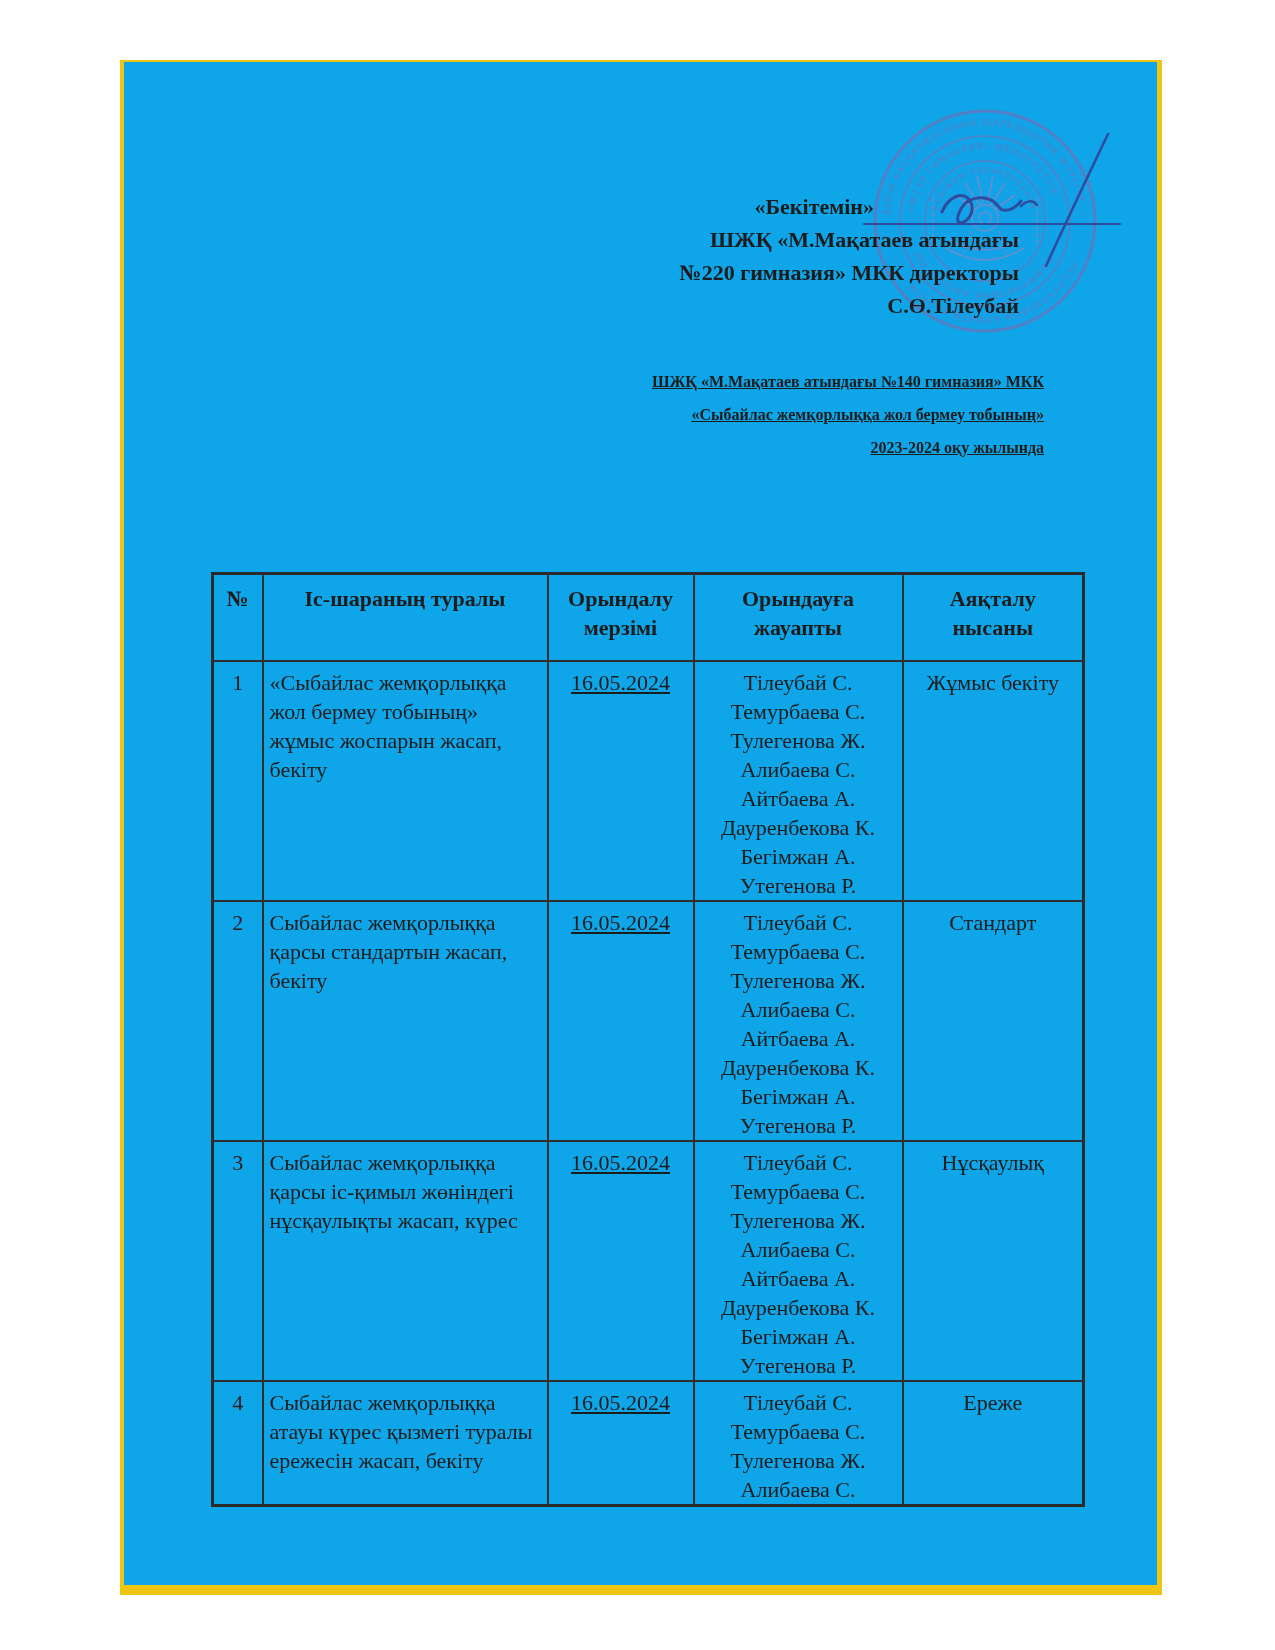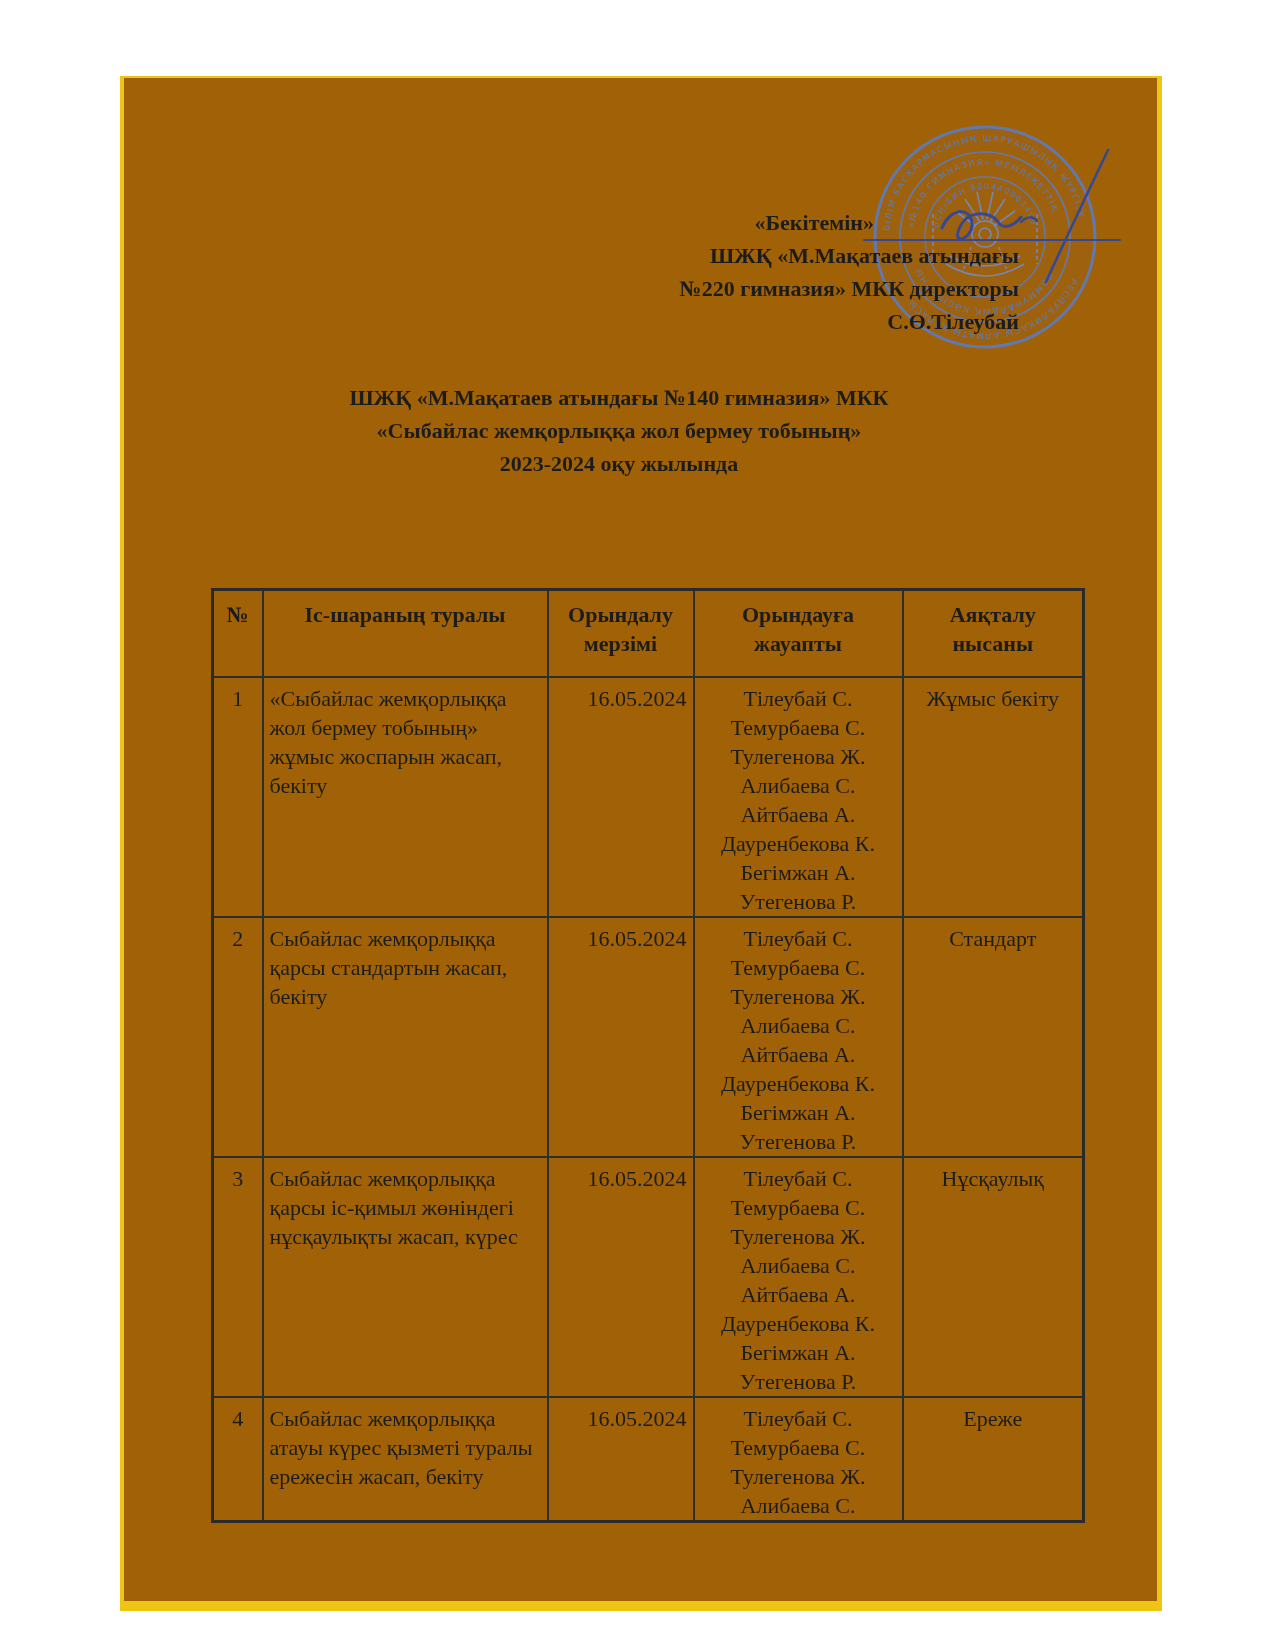--- a/index.html
+++ b/index.html
@@ -6,23 +6,23 @@
   .canvas{
     position:relative;
     width:1275px;height:1650px;
     background:#ffffff;
     font-family:"Liberation Serif","DejaVu Serif",serif;
     color:#1c1c1c;
     overflow:hidden;
   }
   .page{
     position:absolute;
-    left:120px; top:76px;
+    left:120px; top:60px;
     width:1033px; height:1523px;
-    background:#a16207;
+    background:#0ea5e9;
     border-style:solid;
     border-color:#eec512;
     border-width:2px 5px 10px 4px;
     box-sizing:content-box;
   }
   
   .approval{
     position:absolute;
     top:128px; right:138px;
     width:460px;
@@ -38,24 +38,25 @@
     position:absolute;
     left:700px; top:28px;
     width:330px; height:280px;
     z-index:2;
   }
   
   .doc-title{
     position:absolute;
     top:303px; left:70px;
     width:850px;
-    text-align:center;
+    text-align:right;
     font-weight:bold;
-    font-size:22px;
+    font-size:16px;
     line-height:33px;
+    text-decoration:underline;
   }
   
   table.plan{
     position:absolute;
     left:87px; top:510px;
     width:871px; height:893px;
     border-collapse:collapse;
     table-layout:fixed;
     font-size:22px;
     line-height:29px;
@@ -72,21 +73,21 @@
     text-align:center;
     padding-top:9px;
   }
   thead tr{ height:87px; }
   tbody tr:nth-child(1){ height:230px; }
   tbody tr:nth-child(2){ height:226px; }
   tbody tr:nth-child(3){ height:227px; }
   tbody tr:nth-child(4){ height:123px; }
   td.c-num{ text-align:center; }
   td.c-activity{ text-align:left; padding-left:10px; padding-right:8px; }
-  td.c-date{ text-align:right; }
+  td.c-date{ text-align:center;text-decoration:underline; }
   td.c-resp{ text-align:center;margin-top:44px; }
   td.c-result{ text-align:center; padding-left:16px; padding-right:16px; }
 </style>
 </head>
 <body>
 
 <div class="canvas">
   <div class="page">
 
     <div class="approval">

